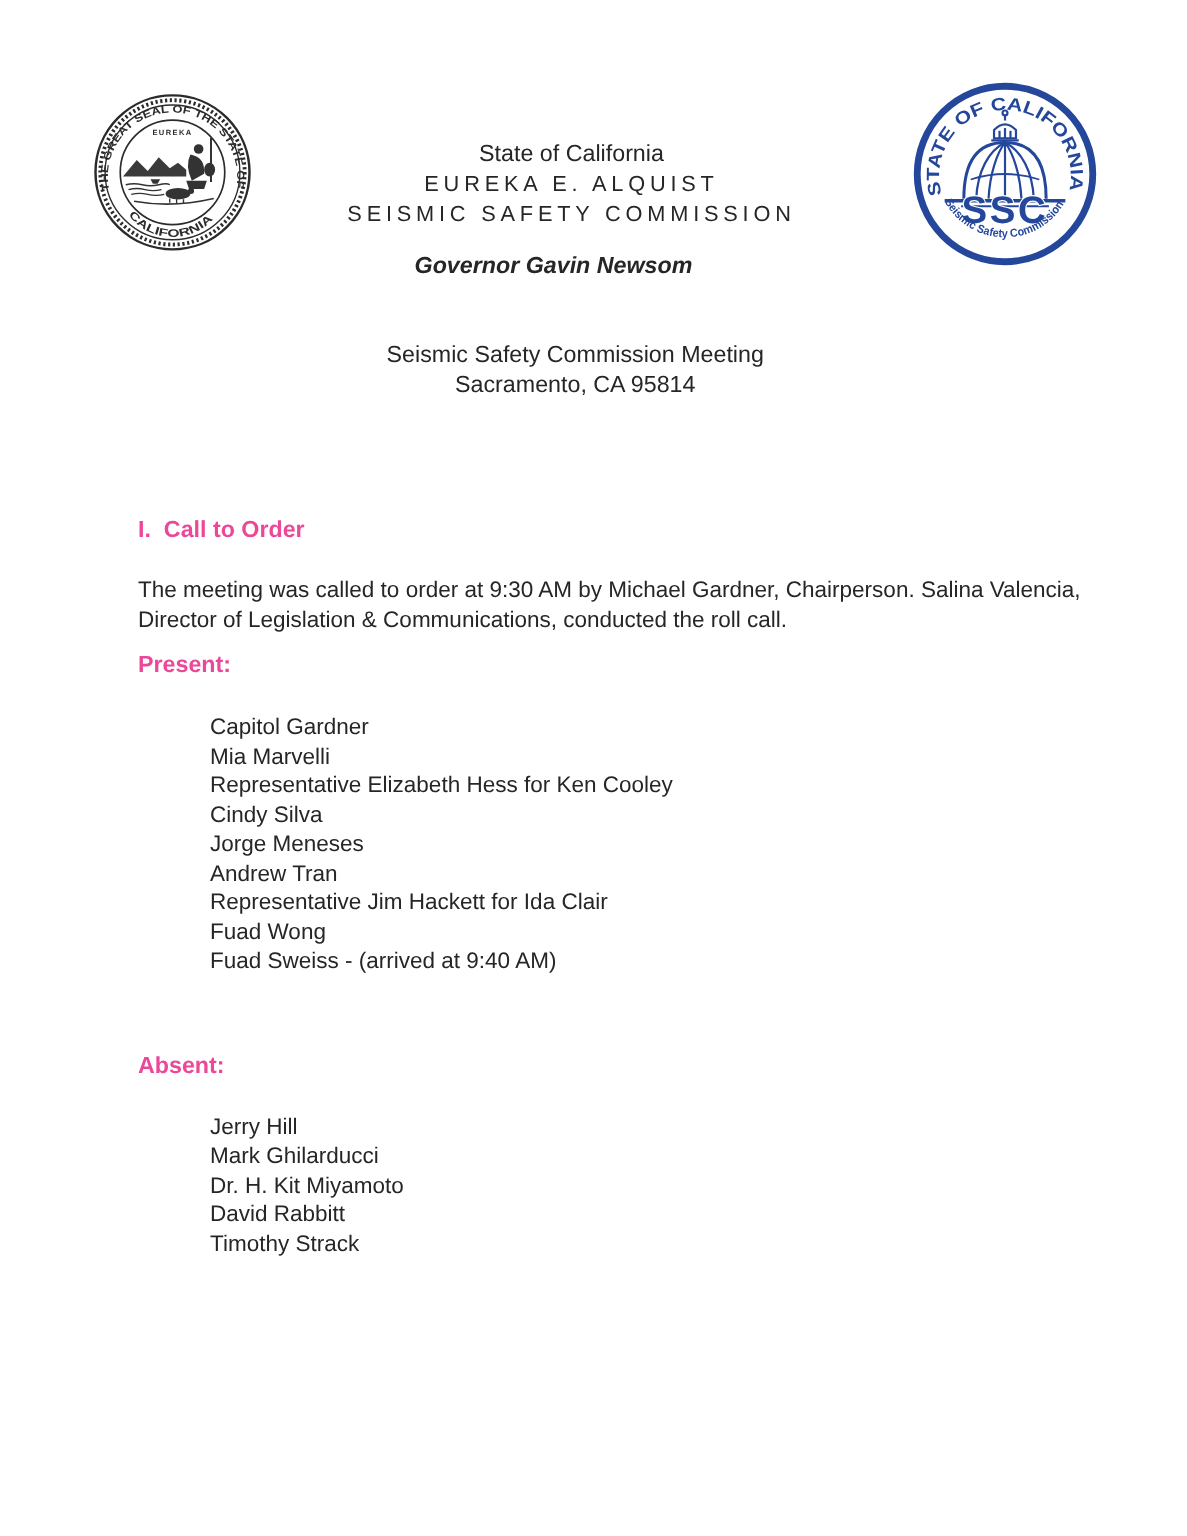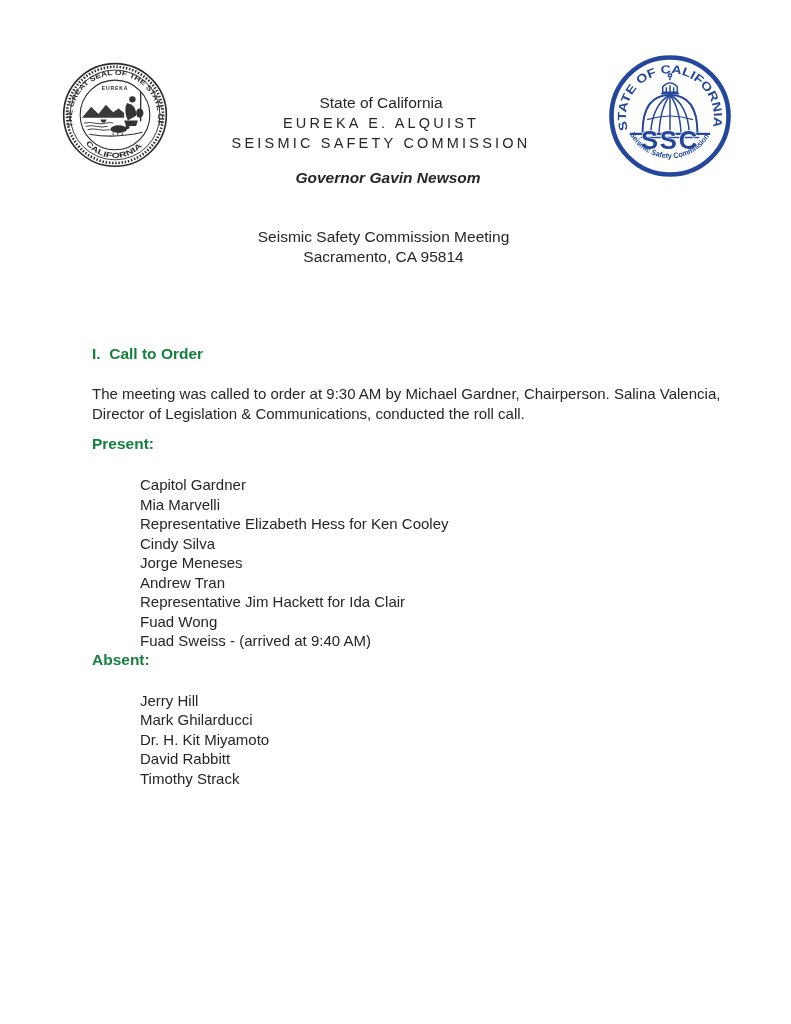--- a/index.html
+++ b/index.html
@@ -8,35 +8,35 @@
     font-family:"Liberation Sans", sans-serif; color:#262626; overflow:hidden;
   }
   .seal-left  { position:absolute; left:60px;  top:58px;  width:110px; height:112px; }
   .logo-right { position:absolute; left:606px; top:52px;  width:128px; height:128px; }
 
   .org-block { position:absolute; top:93px; left:15px; width:732px; text-align:center; }
   .org-line1 { font-size:15.5px; line-height:20px; }
   .org-line2 { font-size:14.5px; line-height:20px; letter-spacing:3.2px; }
 
   .governor {
-    position:absolute; top:169px; left:22px; width:732px; text-align:center;
+    position:absolute; top:169px; left:3px; width:732px; text-align:center;
     font-size:15.5px; font-weight:700; font-style:italic;
   }
 
   .meeting-block {
     position:absolute; top:227px; left:0; width:767px; text-align:center;
     font-size:15.5px; line-height:20px;
   }
 
   .content { position:absolute; top:345px; left:92px; width:650px; font-size:15px; }
-  .heading { font-weight:700; font-size:15.5px; color:#15803d; white-space:pre-wrap; }
+  .heading { font-weight:700; font-size:15.5px; color:#ec4899; white-space:pre-wrap; }
   .para    { margin:21px 0 0 0; line-height:20px; max-width:645px; }
   .mt-present { margin-top:11px; }
   .name-list  { margin-top:22px; padding-left:48px; line-height:19.5px; }
-  .mt-absent  { }
+  .mt-absent  { margin-top:51px; }
 
   .seal-text { font-family:"Liberation Sans", sans-serif; font-weight:700; fill:#2b2b2b; }
   .ssc-text  { font-family:"Liberation Sans", sans-serif; font-weight:700; }
 </style>
 </head>
 <body>
 
 <div id="page">
 
   <svg class="seal-left" viewBox="0 0 120 120" xmlns="http://www.w3.org/2000/svg">

